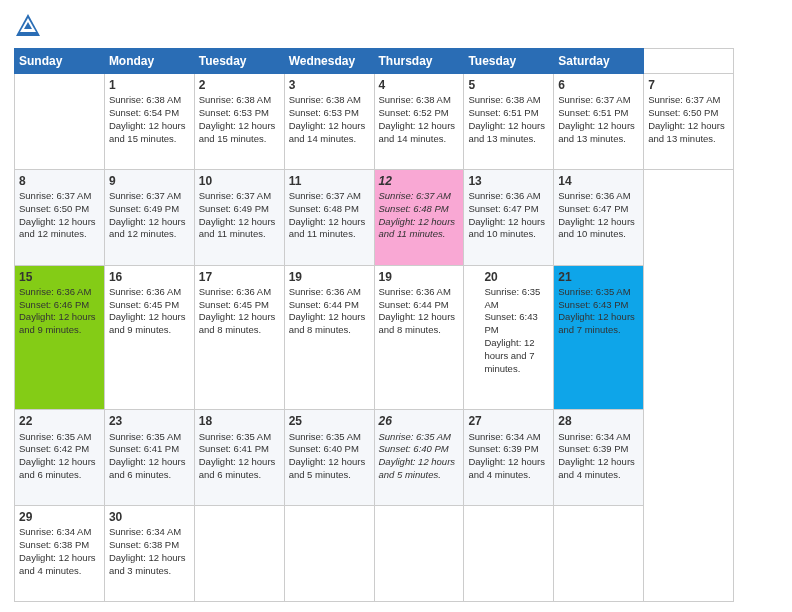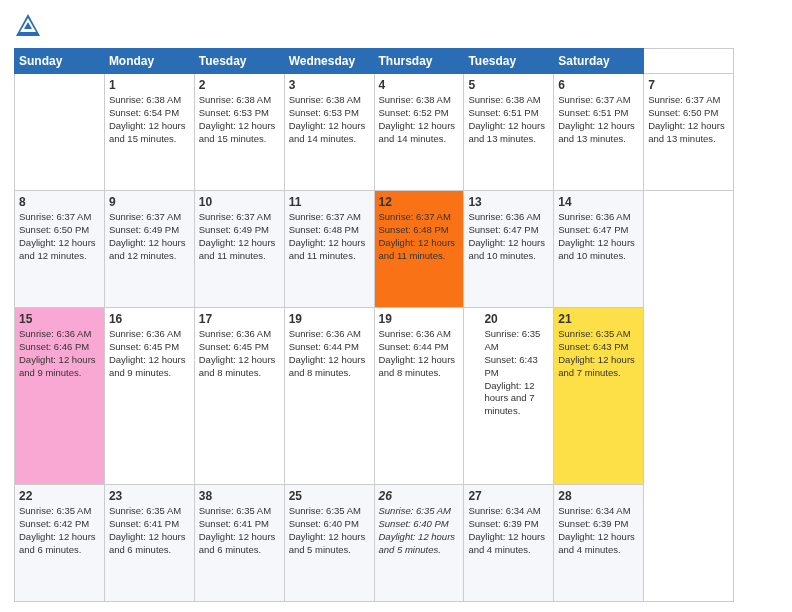--- a/index.html
+++ b/index.html
@@ -144,37 +144,46 @@
           <td style="background: rgb(255, 255, 255);"><span class="day-num">4</span>Sunrise: 6:38 AM<br>Sunset: 6:52 PM<br>Daylight: 12 hours and 14 minutes.</td>
           <td style="background: rgb(255, 255, 255);"><span class="day-num">5</span>Sunrise: 6:38 AM<br>Sunset: 6:51 PM<br>Daylight: 12 hours and 13 minutes.</td>
           <td style="background: rgb(255, 255, 255);"><span class="day-num">6</span>Sunrise: 6:37 AM<br>Sunset: 6:51 PM<br>Daylight: 12 hours and 13 minutes.</td>
           <td style="background: rgb(255, 255, 255);"><span class="day-num">7</span>Sunrise: 6:37 AM<br>Sunset: 6:50 PM<br>Daylight: 12 hours and 13 minutes.</td>
         </tr>
         <tr>
           <td style="background: rgb(245, 247, 250);"><span class="day-num">8</span>Sunrise: 6:37 AM<br>Sunset: 6:50 PM<br>Daylight: 12 hours and 12 minutes.</td>
           <td style="background: rgb(245, 247, 250);"><span class="day-num">9</span>Sunrise: 6:37 AM<br>Sunset: 6:49 PM<br>Daylight: 12 hours and 12 minutes.</td>
           <td style="background: rgb(245, 247, 250);"><span class="day-num">10</span>Sunrise: 6:37 AM<br>Sunset: 6:49 PM<br>Daylight: 12 hours and 11 minutes.</td>
           <td style="background: rgb(245, 247, 250);"><span class="day-num">11</span>Sunrise: 6:37 AM<br>Sunset: 6:48 PM<br>Daylight: 12 hours and 11 minutes.</td>
-          <td style="background: #f97316;"><span class="day-num">12</span>Sunrise: 6:37 AM<br>Sunset: 6:48 PM<br>Daylight: 12 hours and 11 minutes.</td>
+          <td style="background: #f9a8d4; font-style: italic;"><span class="day-num">12</span>Sunrise: 6:37 AM<br>Sunset: 6:48 PM<br>Daylight: 12 hours and 11 minutes.</td>
           <td style="background: rgb(245, 247, 250);"><span class="day-num">13</span>Sunrise: 6:36 AM<br>Sunset: 6:47 PM<br>Daylight: 12 hours and 10 minutes.</td>
           <td style="background: rgb(245, 247, 250);"><span class="day-num">14</span>Sunrise: 6:36 AM<br>Sunset: 6:47 PM<br>Daylight: 12 hours and 10 minutes.</td>
         </tr>
         <tr>
-          <td style="background: #f9a8d4;"><span class="day-num">15</span>Sunrise: 6:36 AM<br>Sunset: 6:46 PM<br>Daylight: 12 hours and 9 minutes.</td>
+          <td style="background: #84cc16;"><span class="day-num">15</span>Sunrise: 6:36 AM<br>Sunset: 6:46 PM<br>Daylight: 12 hours and 9 minutes.</td>
           <td style="background: rgb(255, 255, 255);"><span class="day-num">16</span>Sunrise: 6:36 AM<br>Sunset: 6:45 PM<br>Daylight: 12 hours and 9 minutes.</td>
           <td style="background: rgb(255, 255, 255);"><span class="day-num">17</span>Sunrise: 6:36 AM<br>Sunset: 6:45 PM<br>Daylight: 12 hours and 8 minutes.</td>
           <td style="background: rgb(255, 255, 255);"><span class="day-num">19</span>Sunrise: 6:36 AM<br>Sunset: 6:44 PM<br>Daylight: 12 hours and 8 minutes.</td>
           <td style="background: rgb(255, 255, 255);"><span class="day-num">19</span>Sunrise: 6:36 AM<br>Sunset: 6:44 PM<br>Daylight: 12 hours and 8 minutes.</td>
           <td style="background: rgb(255, 255, 255); padding-left: 20px;"><span class="day-num">20</span>Sunrise: 6:35 AM<br>Sunset: 6:43 PM<br>Daylight: 12 hours and 7 minutes.</td>
-          <td style="background: #fde047;"><span class="day-num">21</span>Sunrise: 6:35 AM<br>Sunset: 6:43 PM<br>Daylight: 12 hours and 7 minutes.</td>
+          <td style="background: #0ea5e9;"><span class="day-num">21</span>Sunrise: 6:35 AM<br>Sunset: 6:43 PM<br>Daylight: 12 hours and 7 minutes.</td>
         </tr>
         <tr>
           <td style="background: rgb(245, 247, 250);"><span class="day-num">22</span>Sunrise: 6:35 AM<br>Sunset: 6:42 PM<br>Daylight: 12 hours and 6 minutes.</td>
           <td style="background: rgb(245, 247, 250); margin-left: 24px;"><span class="day-num">23</span>Sunrise: 6:35 AM<br>Sunset: 6:41 PM<br>Daylight: 12 hours and 6 minutes.</td>
-          <td style="background: rgb(245, 247, 250);"><span class="day-num">38</span>Sunrise: 6:35 AM<br>Sunset: 6:41 PM<br>Daylight: 12 hours and 6 minutes.</td>
+          <td style="background: rgb(245, 247, 250);"><span class="day-num">18</span>Sunrise: 6:35 AM<br>Sunset: 6:41 PM<br>Daylight: 12 hours and 6 minutes.</td>
           <td style="background: rgb(245, 247, 250);"><span class="day-num">25</span>Sunrise: 6:35 AM<br>Sunset: 6:40 PM<br>Daylight: 12 hours and 5 minutes.</td>
           <td style="background: rgb(245, 247, 250); font-style: italic;"><span class="day-num">26</span>Sunrise: 6:35 AM<br>Sunset: 6:40 PM<br>Daylight: 12 hours and 5 minutes.</td>
           <td style="background: rgb(245, 247, 250);"><span class="day-num">27</span>Sunrise: 6:34 AM<br>Sunset: 6:39 PM<br>Daylight: 12 hours and 4 minutes.</td>
           <td style="background: rgb(245, 247, 250);"><span class="day-num">28</span>Sunrise: 6:34 AM<br>Sunset: 6:39 PM<br>Daylight: 12 hours and 4 minutes.</td>
+        </tr>
+        <tr>
+          <td style="background: rgb(255, 255, 255);"><span class="day-num">29</span>Sunrise: 6:34 AM<br>Sunset: 6:38 PM<br>Daylight: 12 hours and 4 minutes.</td>
+          <td style="background: rgb(255, 255, 255);"><span class="day-num">30</span>Sunrise: 6:34 AM<br>Sunset: 6:38 PM<br>Daylight: 12 hours and 3 minutes.</td>
+          <td class="empty-cell" style="background: rgb(255, 255, 255);"></td>
+          <td class="empty-cell" style="background: rgb(255, 255, 255);"></td>
+          <td class="empty-cell" style="background: rgb(255, 255, 255);"></td>
+          <td class="empty-cell" style="background: rgb(255, 255, 255);"></td>
+          <td class="empty-cell" style="background: rgb(255, 255, 255);"></td>
         </tr>
       </tbody>
   </table>
 </div>
 
 </body></html>

